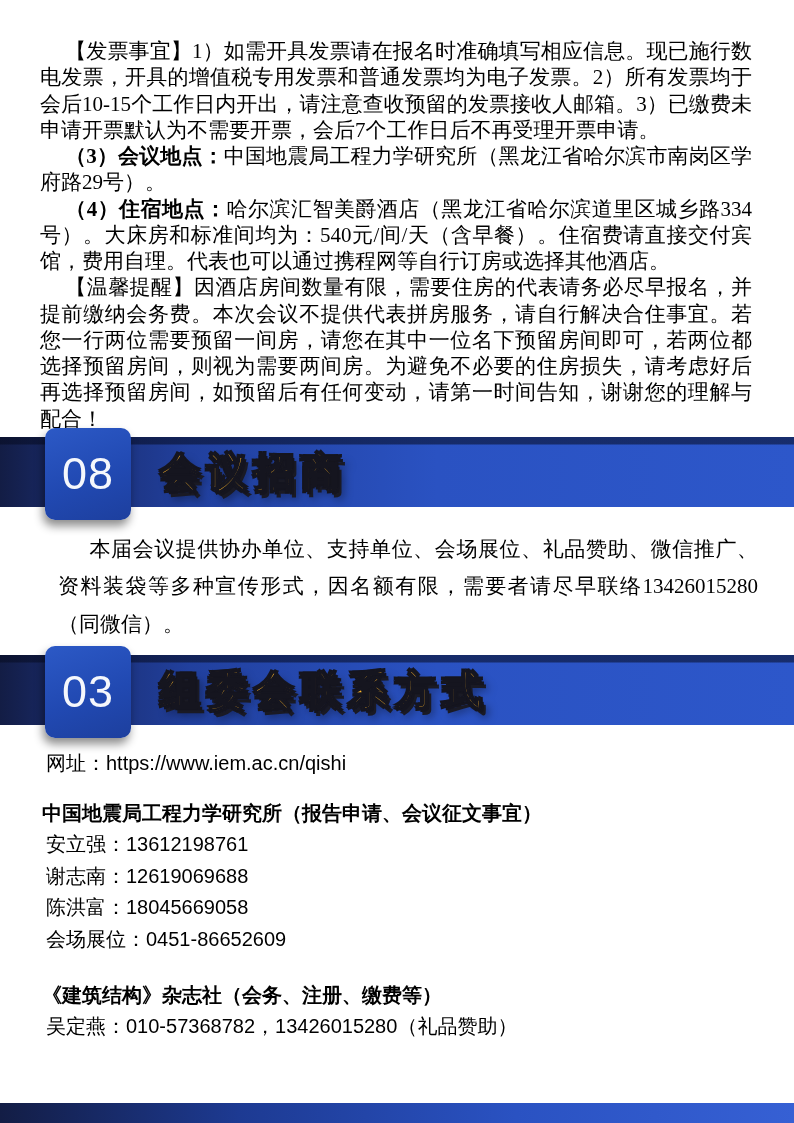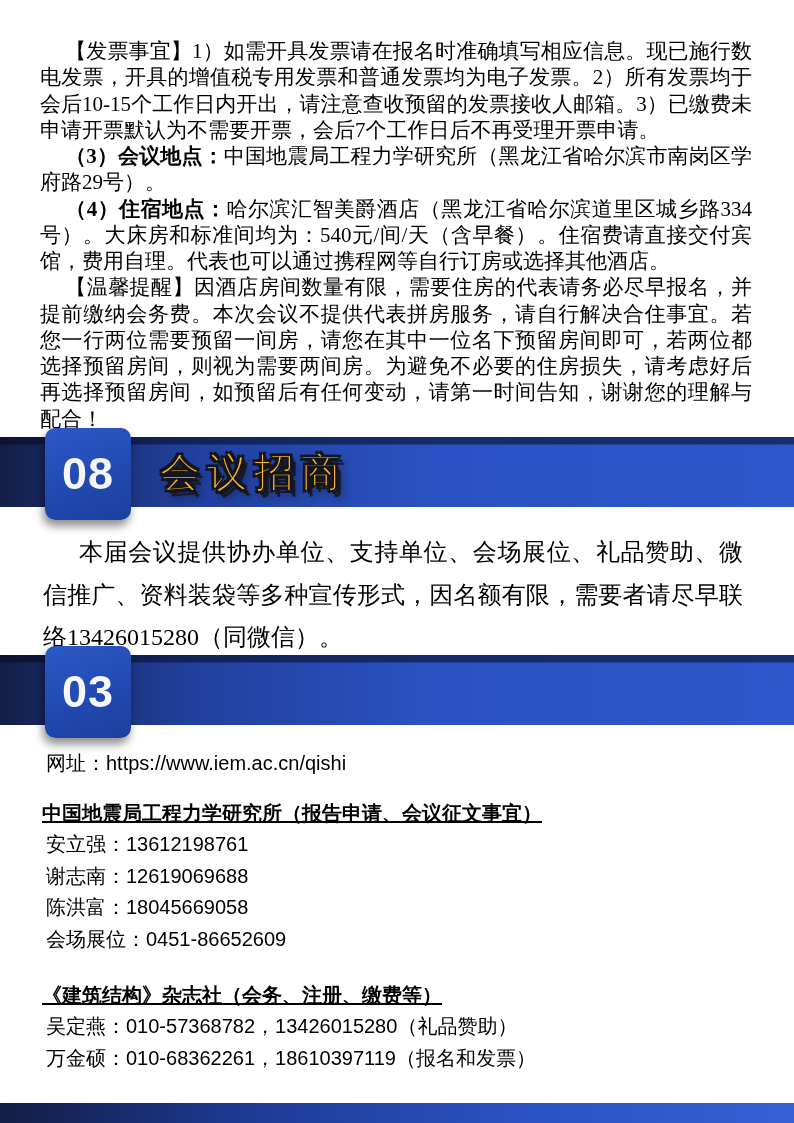--- a/index.html
+++ b/index.html
@@ -23,50 +23,50 @@
       linear-gradient(180deg, rgba(6,11,32,.55) 0px, rgba(6,11,32,.55) 7px, rgba(6,11,32,0) 8px),
       linear-gradient(90deg,#131d45 0%,#1a2c6e 9%,#21409e 24%,#2a52c2 55%,#2d57ca 100%);
   }
   .banner .badge{
     position:absolute;top:0;left:45px;width:86px;height:92px;
     border-radius:10px;
     background:linear-gradient(160deg,#2c59c6 0%,#2149b2 55%,#1d3f9e 100%);
     box-shadow:-2px 6px 10px rgba(0,0,0,.45);
     display:flex;align-items:center;justify-content:center;
     color:#f5f7fc;font-family:"Liberation Sans","DejaVu Sans",sans-serif;
-    font-size:45px;font-weight:700;letter-spacing:1px;
+    font-size:45px;font-weight:400;letter-spacing:1px;
   }
   .banner .title{
     position:absolute;left:160px;top:9px;height:70px;
     display:flex;align-items:center;
-    font-size:40px;font-weight:400;letter-spacing:7px;
+    font-size:40px;font-weight:700;letter-spacing:7px;
     color:#ffb62a;
     -webkit-text-stroke:1.5px #15151f;
     text-shadow:
       -2px -2px 0 #15151f, 2px -2px 0 #15151f,
       -2px  2px 0 #15151f, 3px  3px 0 #15151f,
        5px  6px 0 #1a1a24, 7px  8px 8px rgba(0,0,0,.5);
     font-family:"Liberation Sans","DejaVu Sans",sans-serif;
   }
   .banner-08{top:428px;}
   .banner-09{top:646px;}
   
   .sponsor{
-    position:absolute;top:531px;left:43px;width:700px;
-    font-size:24px;line-height:1.78;text-align:justify;
+    position:absolute;top:531px;left:58px;width:700px;
+    font-size:21px;line-height:1.78;text-align:justify;
   }
   .sponsor p{margin:0;text-indent:1.5em;}
   
   .contacts{
     position:absolute;top:746px;left:42px;width:710px;
     font-size:20px;line-height:1.38;
   }
   .contacts .line{margin:4px;}
   .contacts .val{font-family:"Liberation Sans","DejaVu Sans",sans-serif;}
-  .contacts .heading{font-weight:bold;margin:0;text-decoration:underline;}
+  .contacts .heading{font-weight:bold;margin:0;}
   .gap-sm{height:18px;}
   .gap-md{height:24px;}
   
   .footer-bar{
     position:absolute;left:0;right:0;bottom:0;height:20px;
     background:linear-gradient(90deg,#131d45 0%,#1d3a92 30%,#2a52c2 65%,#3660d4 100%);
   }
 </style>
 </head>
 <body>
@@ -90,31 +90,31 @@
 
   <div class="sponsor">
     <p>本届会议提供协办单位、支持单位、会场展位、礼品赞助、微信推广、资料装袋等多种宣传形式，因名额有限，需要者请尽早联络13426015280（同微信）。</p>
   </div>
 
   <div class="banner banner-09">
     <div class="bar"></div>
     <div class="badge">
         <span>03</span>
       </div>
+    <div class="title">组委会联系方式</div>
   </div>
 
   <div class="contacts">
     <p class="line"><span>网址：</span><span class="val">https://www.iem.ac.cn/qishi</span></p>
     <div class="gap-sm"></div>
     <p class="heading">中国地震局工程力学研究所（报告申请、会议征文事宜）</p>
     <p class="line"><span>安立强：</span><span class="val">13612198761</span></p>
     <p class="line"><span>谢志南：</span><span class="val">12619069688</span></p>
     <p class="line"><span>陈洪富：</span><span class="val">18045669058</span></p>
     <p class="line"><span>会场展位：</span><span class="val">0451-86652609</span></p>
     <div class="gap-md"></div>
     <p class="heading">《建筑结构》杂志社（会务、注册、缴费等）</p>
     <p class="line"><span>吴定燕：</span><span class="val">010-57368782，13426015280</span><span>（礼品赞助）</span></p>
-    <p class="line"><span>万金硕：</span><span class="val">010-68362261，18610397119</span><span>（报名和发票）</span></p>
   </div>
 
   <div class="footer-bar"></div>
 
 </div>
 
 </body></html>

